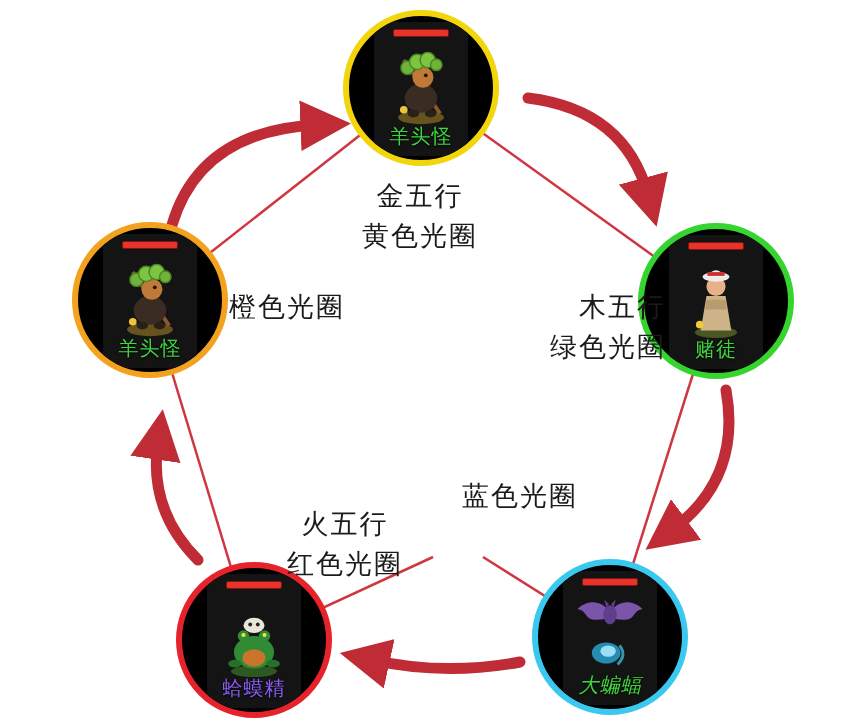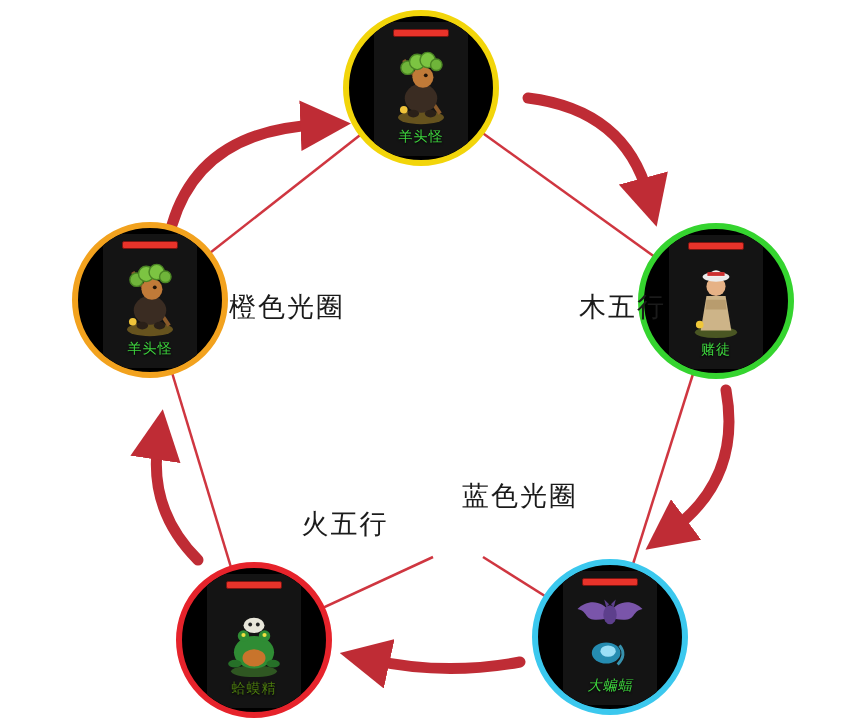--- a/index.html
+++ b/index.html
@@ -26,21 +26,21 @@
   .card{
     width:94px;height:134px;margin:6px auto 0 auto;background:#141414;
     border-radius:6px;display:flex;flex-direction:column;align-items:center;
   }
   .hp-bar{
     width:56px;height:8px;margin-top:7px;border-radius:2px;
     background:#e8332a;border:1px solid #7c1410;box-sizing:border-box;
   }
   .sprite{width:84px;height:88px;margin-top:2px;display:block;}
   .monster-name{
-    font-size:14px;line-height:18px;color:#3ed63e;letter-spacing:1px;
+    font-size:20px;line-height:18px;color:#3ed63e;letter-spacing:1px;
     text-shadow:0 1px 2px #000;white-space:nowrap;
   }
   
   .label{
     position:absolute;width:200px;text-align:center;z-index:3;
     color:#1b1b1b;font-size:27px;font-weight:500;line-height:40px;letter-spacing:2px;
   }
   .label-gold {left:320px;top:176px;}
   .label-earth{left:187px;top:287px;}
   .label-wood {left:466px;top:287px;text-align:right;}
@@ -151,42 +151,46 @@
       <div class="monster-name" style="color: rgb(62, 214, 62); font-style: italic;">大蝙蝠</div>
     </div>
   </div>
 
   <div class="node node-fire" style="border-color: rgb(230, 35, 43);">
     <div class="card">
       <div class="hp-bar" style="background: rgb(232, 51, 42);"></div>
       <svg class="sprite" viewBox="0 0 84 92">
           <use href="#spr-toad"></use>
         </svg>
-      <div class="monster-name" style="color: #4d7c0f;">蛤蟆精</div>
+      <div class="monster-name" style="color: #8b5cf6;">蛤蟆精</div>
     </div>
   </div>
 
   <div class="node node-earth" style="border-color: rgb(242, 162, 30);">
     <div class="card">
       <div class="hp-bar" style="background: rgb(232, 51, 42);"></div>
       <svg class="sprite" viewBox="0 0 84 92">
           <use href="#spr-goat"></use>
         </svg>
       <div class="monster-name" style="color: rgb(62, 214, 62);">羊头怪</div>
     </div>
   </div>
 
   <div class="label label-gold">
+    <div>金五行</div>
+    <div>黄色光圈</div>
   </div>
   <div class="label label-wood">
     <div>木五行</div>
+    <div>绿色光圈</div>
   </div>
   <div class="label label-water">
     <div>蓝色光圈</div>
   </div>
   <div class="label label-fire">
     <div>火五行</div>
+    <div>红色光圈</div>
   </div>
   <div class="label label-earth">
     <div>橙色光圈</div>
   </div>
 
 </div>
 
 </body></html>

